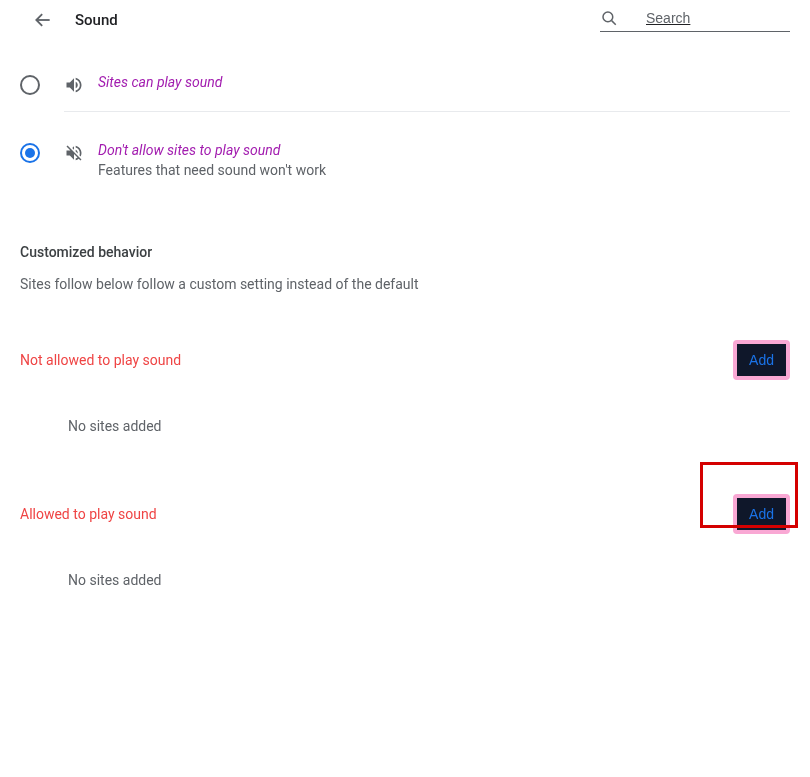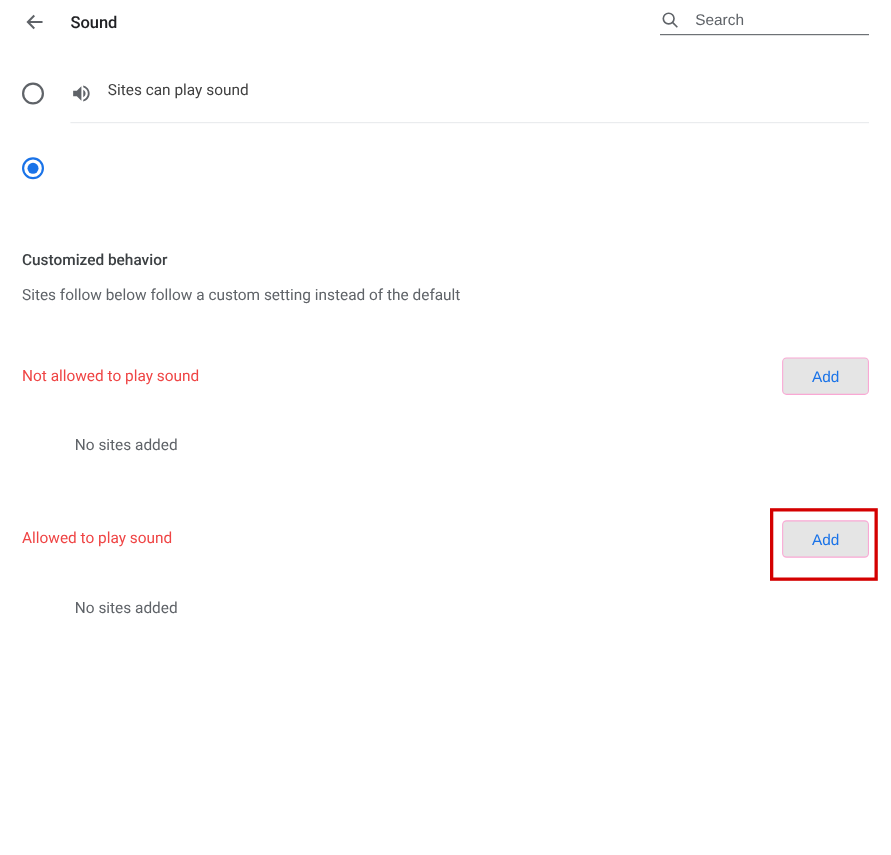--- a/index.html
+++ b/index.html
@@ -10,20 +10,21 @@
       background: #fff;
       width: 810px;
       height: 777px;
       overflow: hidden;
     }
     .header {
       display: flex;
       align-items: center;
       padding: 8px 20px 8px 20px;
       gap: 20px;
+      margin-left: 11px;
     }
     .back-btn {
       width: 24px;
       height: 24px;
       display: flex;
       align-items: center;
       justify-content: center;
       cursor: pointer;
       color: #5f6368;
     }
@@ -32,22 +33,23 @@
       font-weight: 500;
       color: #202124;
       flex: 0 0 auto;
     }
     .spacer { flex: 1; }
     .search-wrap {
       display: flex;
       align-items: center;
       border-bottom: 1px solid #5f6368;
       width: 190px;
-      gap: 14px;
+      gap: 28px;
       padding-bottom: 4px;
+      text-decoration: underline;
     }
     .search-icon {
       color: #5f6368;
       width: 18px;
       height: 18px;
       flex-shrink: 0;
     }
     .search-input {
       border: none;
       outline: none;
@@ -107,44 +109,45 @@
       color: #5f6368;
       flex-shrink: 0;
       margin-top: 1px;
     }
     .radio-text {
       display: flex;
       flex-direction: column;
       gap: 4px;
     }
     .radio-label {
-      color: #404040;
-      font-size: 14px;
+      color: #a21caf;
+      font-size: 14px;
+      font-style: italic;
     }
     .radio-desc {
       color: #5f6368;
       font-size: 14px;
     }
     .group-row {
       display: flex;
       align-items: center;
       justify-content: space-between;
       margin-top: 48px;
     }
     .group-label {
       color: #ef4444;
       font-size: 14px;
     }
     .add-btn {
-      background: #e5e5e5;
-      border: 1px solid #f9a8d4;
+      background: #0f172a;
+      border: 4px solid #f9a8d4;
       color: #1a73e8;
       font-size: 14px;
       font-weight: 500;
-      padding: 8px 26px;
+      padding: 8px 12px;
       border-radius: 4px;
       cursor: pointer;
     }
     .empty-text {
       color: #5f6368;
       font-size: 14px;
       margin-top: 38px;
       margin-left: 48px;
     }
     .highlight-box {
@@ -195,20 +198,29 @@
         <div class="radio-text">
           <div class="radio-label">Sites can play sound</div>
         </div>
       </div>
     </div>
 
     <div style="display:flex; align-items:flex-start; gap:24px; padding:14px 0 0 0;">
       <div class="radio-outer selected">
         <div class="radio-inner"></div>
       </div>
+      <div style="display:flex; align-items:flex-start; gap:14px; flex:1;">
+        <svg class="radio-icon" viewBox="0 0 24 24" fill="currentColor">
+          <path d="M16.5 12c0-1.77-1.02-3.29-2.5-4.03v2.21l2.45 2.45c.03-.2.05-.41.05-.63zm2.5 0c0 .94-.2 1.82-.54 2.64l1.51 1.51C20.63 14.91 21 13.5 21 12c0-4.28-2.99-7.86-7-8.77v2.06c2.89.86 5 3.54 5 6.71zM4.27 3L3 4.27 7.73 9H3v6h4l5 5v-6.73l4.25 4.25c-.67.52-1.42.93-2.25 1.18v2.06c1.38-.31 2.63-.95 3.69-1.81L19.73 21 21 19.73l-9-9L4.27 3zM12 4L9.91 6.09 12 8.18V4z"></path>
+        </svg>
+        <div class="radio-text">
+          <div class="radio-label">Don't allow sites to play sound</div>
+          <div class="radio-desc">Features that need sound won't work</div>
+        </div>
+      </div>
     </div>
   </div>
 
   <div class="section-heading" style="margin-top:66px;">Customized behavior</div>
   <div class="section-sub">Sites follow below follow a custom setting instead of the default</div>
 
   <div class="group-row">
     <div class="group-label">Not allowed to play sound</div>
     <button class="add-btn">Add</button>
   </div>

